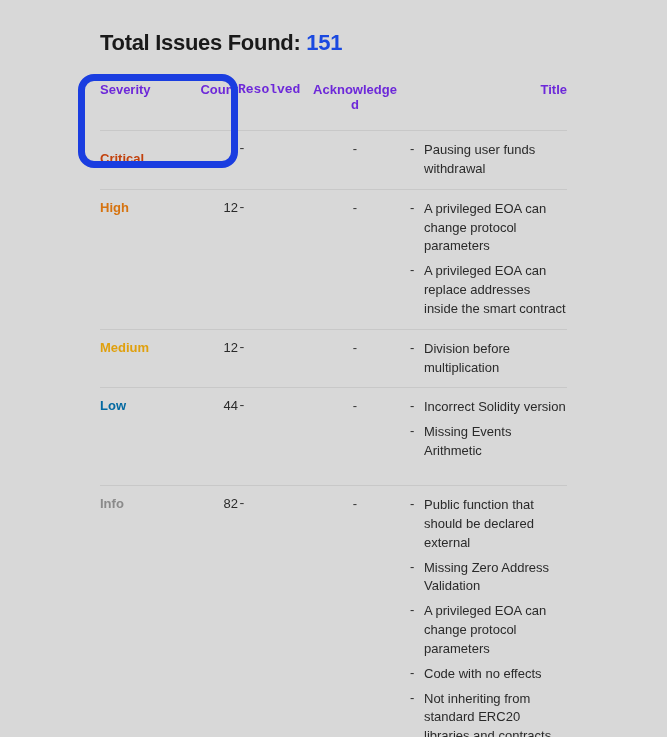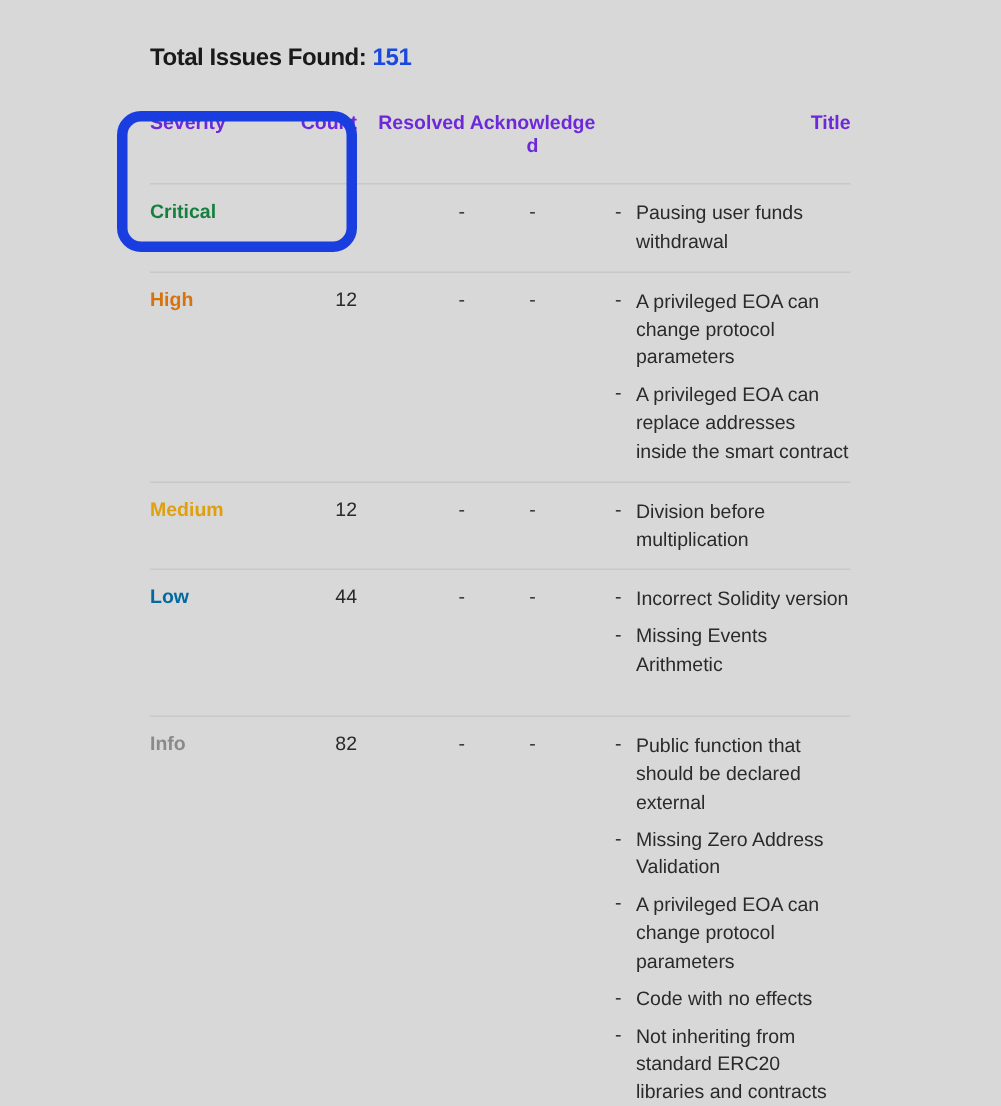--- a/index.html
+++ b/index.html
@@ -11,21 +11,21 @@
       background: #d8d8d8;
       font-family: -apple-system, BlinkMacSystemFont, "Segoe UI", Arial, sans-serif;
       width: 667px;
       height: 737px;
       padding: 20px 30px;
     }
     .container {
       padding: 10px 70px 0 70px;
     }
     .title-row {
-      font-size: 16px;
+      font-size: 22px;
       font-weight: 800;
       color: #1a1a1a;
       margin-bottom: 18px;
       letter-spacing: -0.3px;
     }
     .title-count {
       color: #1a49e0;
     }
     .table {
       width: 100%;
@@ -42,21 +42,22 @@
       flex-shrink: 0;
     }
     .col-count {
       width: 50px;
       flex-shrink: 0;
       text-align: right;
     }
     .col-resolved {
       width: 72px;
       flex-shrink: 0;
-      text-align: right;
+      text-align: left;
+      font-family: Liberation Mono, monospace;
     }
     .col-ack {
       width: 90px;
       flex-shrink: 0;
       text-align: center;
       word-break: break-word;
     }
     .col-spacer {
       width: 30px;
       flex-shrink: 0;
@@ -73,21 +74,21 @@
       font-size: 13px;
       color: #2a2a2a;
       align-items: flex-start;
     }
     .data-row .col-title {
       text-align: left;
     }
     .severity-label {
       font-weight: 700;
     }
-    .sev-critical { color: #15803d; }
+    .sev-critical { color: #c2410c; margin-top: 10px; }
     .sev-high { color: #d6730f; }
     .sev-medium { color: #e0a00d; }
     .sev-low { color: #0369a1; }
     .sev-info { color: #8a8a8a; }
     .count-val {
       font-weight: 400;
     }
     .dash {
       color: #333;
     }

